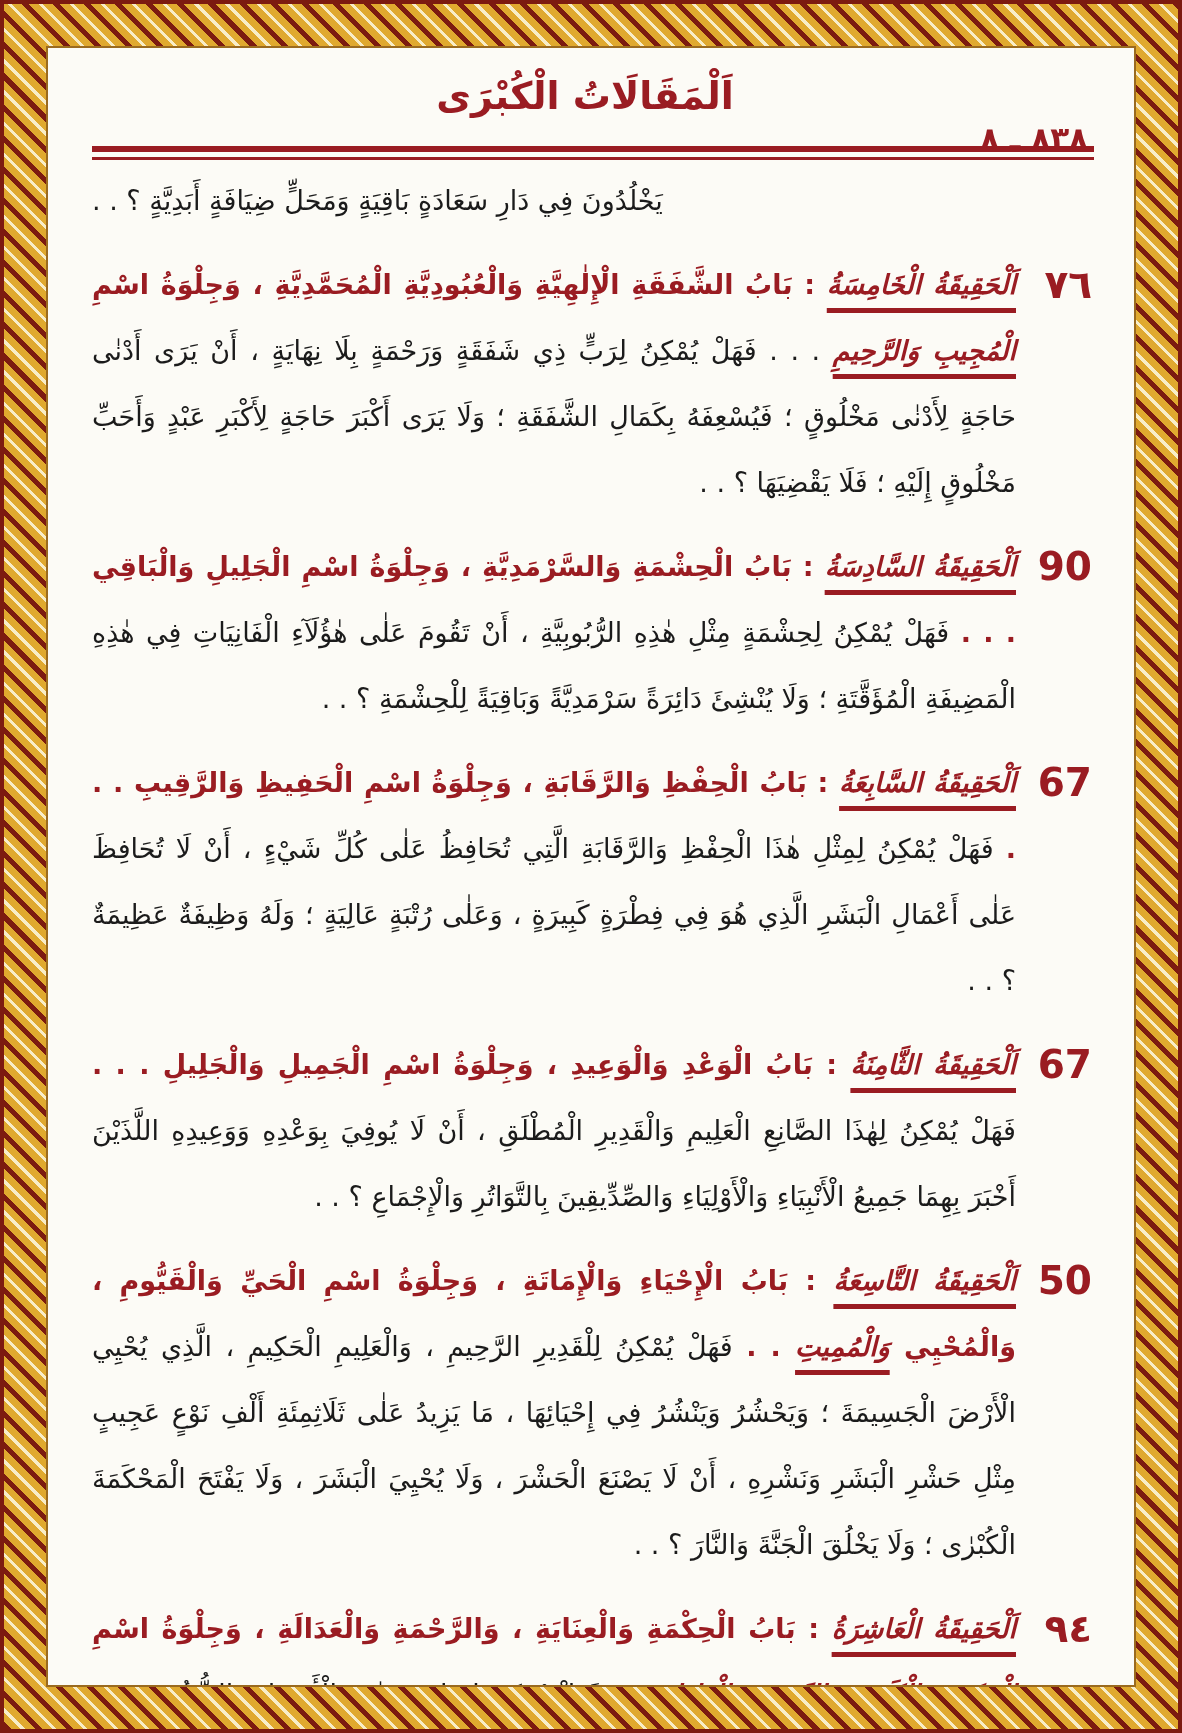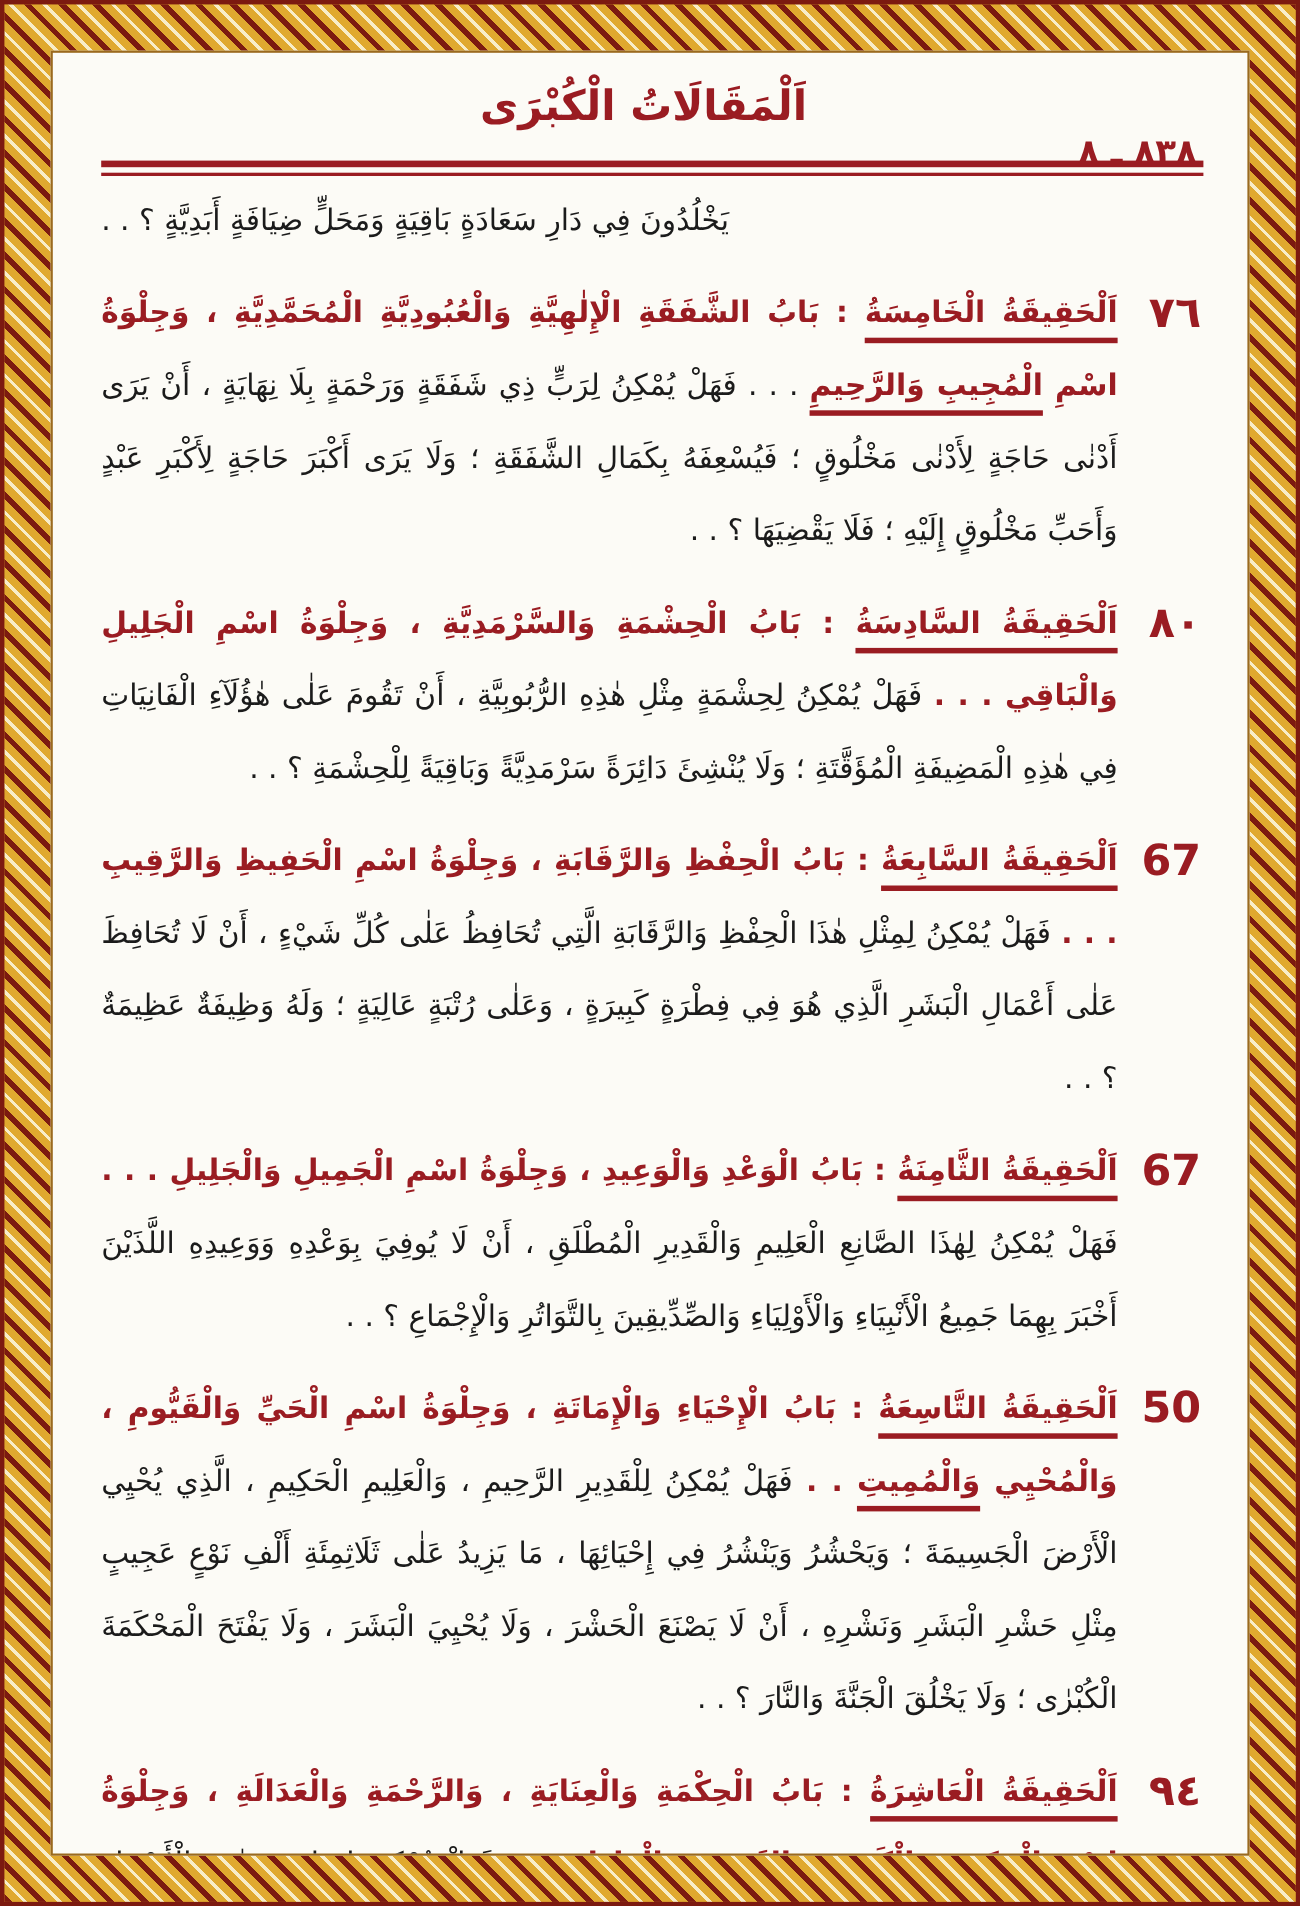--- a/index.html
+++ b/index.html
@@ -109,20 +109,21 @@
   }
   .run-black {
     color: var(--text-black, #1b1b1b);
   }
   .underlined {
     text-decoration: underline;
     text-decoration-color: var(--accent-red, #9a1c22);
     text-decoration-thickness: 5px;
     text-underline-offset: 14px;
     text-decoration-skip-ink: none;
+    font-style: italic;
   }
 </style>
 </head>
 <body>
 
 <div class="frame">
   <div class="page">
 
     <div class="header">
       <div class="page-number">٨٣٨ ـ ٨</div>
@@ -135,21 +136,21 @@
     </div>
 
     <div class="intro-line">يَخْلُدُونَ فِي دَارِ سَعَادَةٍ بَاقِيَةٍ وَمَحَلٍّ ضِيَافَةٍ أَبَدِيَّةٍ ؟ . .</div>
 
     <main id="sections">
         <section class="section">
           <div class="margin-number">٧٦</div>
           <p class="body-text"><span class="run-red underlined">اَلْحَقِيقَةُ الْخَامِسَةُ</span><span class="run-red"> : بَابُ الشَّفَقَةِ الْإِلٰهِيَّةِ وَالْعُبُودِيَّةِ الْمُحَمَّدِيَّةِ ، وَجِلْوَةُ اسْمِ </span><span class="run-red underlined">الْمُجِيبِ وَالرَّحِيمِ</span><span class="run-black"> . . . فَهَلْ يُمْكِنُ لِرَبٍّ ذِي شَفَقَةٍ وَرَحْمَةٍ بِلَا نِهَايَةٍ ، أَنْ يَرَى أَدْنٰى حَاجَةٍ لِأَدْنٰى مَخْلُوقٍ ؛ فَيُسْعِفَهُ بِكَمَالِ الشَّفَقَةِ ؛ وَلَا يَرَى أَكْبَرَ حَاجَةٍ لِأَكْبَرِ عَبْدٍ وَأَحَبِّ مَخْلُوقٍ إِلَيْهِ ؛ فَلَا يَقْضِيَهَا ؟ . .</span></p>
         </section>
         <section class="section">
-          <div class="margin-number">٨٠</div>
+          <div class="margin-number">90</div>
           <p class="body-text"><span class="run-red underlined">اَلْحَقِيقَةُ السَّادِسَةُ</span><span class="run-red"> : بَابُ الْحِشْمَةِ وَالسَّرْمَدِيَّةِ ، وَجِلْوَةُ اسْمِ الْجَلِيلِ وَالْبَاقِي . . .</span><span class="run-black"> فَهَلْ يُمْكِنُ لِحِشْمَةٍ مِثْلِ هٰذِهِ الرُّبُوبِيَّةِ ، أَنْ تَقُومَ عَلٰى هٰؤُلَآءِ الْفَانِيَاتِ فِي هٰذِهِ الْمَضِيفَةِ الْمُؤَقَّتَةِ ؛ وَلَا يُنْشِئَ دَائِرَةً سَرْمَدِيَّةً وَبَاقِيَةً لِلْحِشْمَةِ ؟ . .</span></p>
         </section>
         <section class="section">
           <div class="margin-number">67</div>
           <p class="body-text"><span class="run-red underlined">اَلْحَقِيقَةُ السَّابِعَةُ</span><span class="run-red"> : بَابُ الْحِفْظِ وَالرَّقَابَةِ ، وَجِلْوَةُ اسْمِ الْحَفِيظِ وَالرَّقِيبِ . . .</span><span class="run-black"> فَهَلْ يُمْكِنُ لِمِثْلِ هٰذَا الْحِفْظِ وَالرَّقَابَةِ الَّتِي تُحَافِظُ عَلٰى كُلِّ شَيْءٍ ، أَنْ لَا تُحَافِظَ عَلٰى أَعْمَالِ الْبَشَرِ الَّذِي هُوَ فِي فِطْرَةٍ كَبِيرَةٍ ، وَعَلٰى رُتْبَةٍ عَالِيَةٍ ؛ وَلَهُ وَظِيفَةٌ عَظِيمَةٌ ؟ . .</span></p>
         </section>
         <section class="section">
           <div class="margin-number">67</div>
           <p class="body-text"><span class="run-red underlined">اَلْحَقِيقَةُ الثَّامِنَةُ</span><span class="run-red"> : بَابُ الْوَعْدِ وَالْوَعِيدِ ، وَجِلْوَةُ اسْمِ الْجَمِيلِ وَالْجَلِيلِ . . .</span><span class="run-black"> فَهَلْ يُمْكِنُ لِهٰذَا الصَّانِعِ الْعَلِيمِ وَالْقَدِيرِ الْمُطْلَقِ ، أَنْ لَا يُوفِيَ بِوَعْدِهِ وَوَعِيدِهِ اللَّذَيْنَ أَخْبَرَ بِهِمَا جَمِيعُ الْأَنْبِيَاءِ وَالْأَوْلِيَاءِ وَالصِّدِّيقِينَ بِالتَّوَاتُرِ وَالْإِجْمَاعِ ؟ . .</span></p>
         </section>

